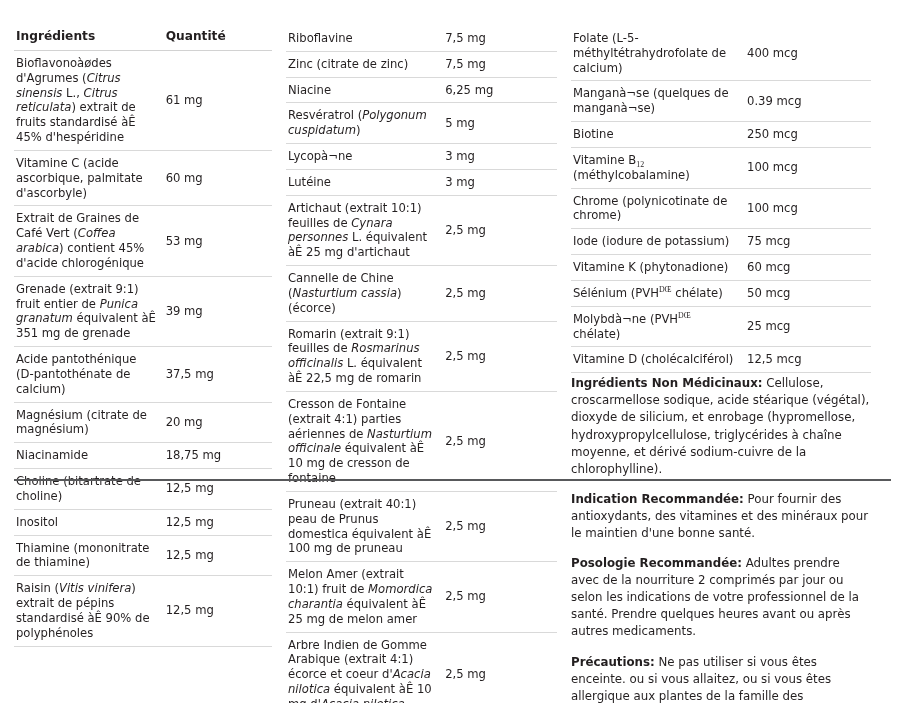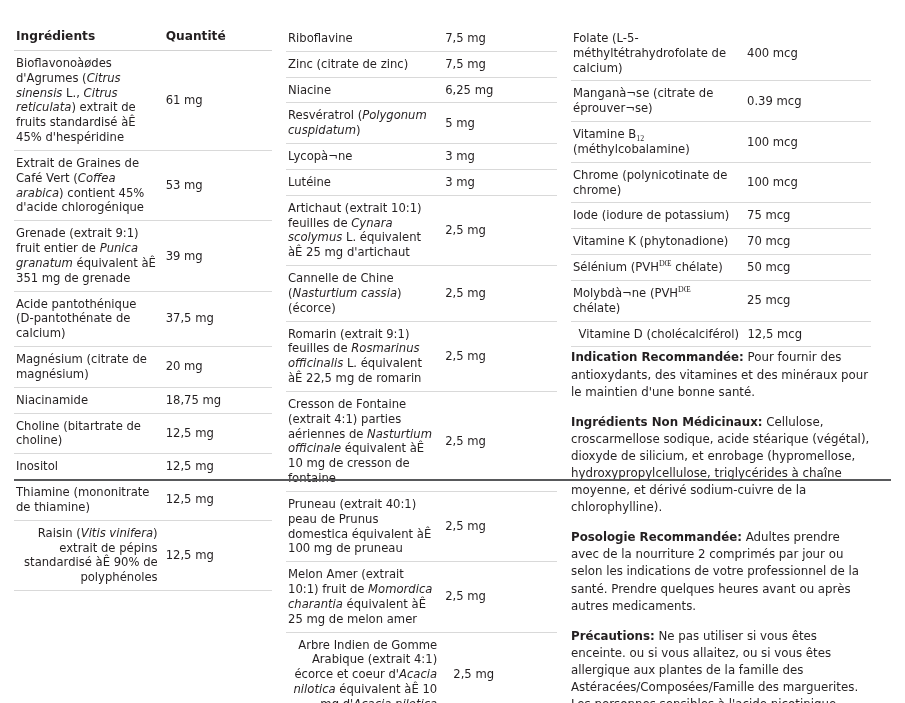--- a/index.html
+++ b/index.html
@@ -55,21 +55,20 @@
   }
   table.facts td {
     vertical-align: middle;
     padding: 5px 6px 5px 2px;
     border-bottom: 1px solid #d9d9d9;
     line-height: 1.28;
     color: #231f20;
   }
   table.facts tr:last-child td {
     border-bottom: 1px solid #d9d9d9;
-    text-align: right;
   }
   td.qty { white-space: nowrap; }
   td.pad { }
   sub, sup {
     font-size: 0.68em;
     line-height: 0;
     font-family: Liberation Serif, serif;
   }
 
   .prose {
@@ -113,20 +112,25 @@
             <th></th>
           </tr>
         </thead>
         <tbody>
             <tr>
               <td class="name">Bioflavonoàødes d'Agrumes (<i>Citrus sinensis</i> L., <i>Citrus reticulata</i>) extrait de fruits standardisé àÊ 45% d'hespéridine</td>
               <td class="qty">61 mg</td>
               <td class="pad"></td>
             </tr>
             <tr>
+              <td class="name">Vitamine C (acide ascorbique, palmitate d'ascorbyle)</td>
+              <td class="qty">60 mg</td>
+              <td class="pad"></td>
+            </tr>
+            <tr>
               <td class="name">Extrait de Graines de Café Vert (<i>Coffea arabica</i>) contient 45% d'acide chlorogénique</td>
               <td class="qty">53 mg</td>
               <td class="pad"></td>
             </tr>
             <tr>
               <td class="name">Grenade (extrait 9:1) fruit entier de <i>Punica granatum</i> équivalent àÊ 351 mg de grenade</td>
               <td class="qty">39 mg</td>
               <td class="pad"></td>
             </tr>
             <tr>
@@ -200,21 +204,21 @@
               <td class="name">Lycopà¬ne</td>
               <td class="qty">3 mg</td>
               <td class="pad"></td>
             </tr>
             <tr>
               <td class="name">Lutéine</td>
               <td class="qty">3 mg</td>
               <td class="pad"></td>
             </tr>
             <tr>
-              <td class="name">Artichaut (extrait 10:1) feuilles de <i>Cynara scolymus</i> L. équivalent àÊ 25 mg d'artichaut</td>
+              <td class="name">Artichaut (extrait 10:1) feuilles de <i>Cynara personnes</i> L. équivalent àÊ 25 mg d'artichaut</td>
               <td class="qty">2,5 mg</td>
               <td class="pad"></td>
             </tr>
             <tr>
               <td class="name">Cannelle de Chine (<i>Nasturtium cassia</i>) (écorce)</td>
               <td class="qty">2,5 mg</td>
               <td class="pad"></td>
             </tr>
             <tr>
               <td class="name">Romarin (extrait 9:1) feuilles de <i>Rosmarinus officinalis</i> L. équivalent àÊ 22,5 mg de romarin</td>
@@ -252,64 +256,69 @@
             <col class="c-qty">
             <col class="c-pad">
           </colgroup>
         <tbody>
             <tr>
               <td class="name">Folate (L-5-méthyltétrahydrofolate de calcium)</td>
               <td class="qty">400 mcg</td>
               <td class="pad"></td>
             </tr>
             <tr>
-              <td class="name">Manganà¬se (citrate de éprouver¬se)</td>
+              <td class="name">Manganà¬se (quelques de manganà¬se)</td>
               <td class="qty">0.39 mcg</td>
+              <td class="pad"></td>
+            </tr>
+            <tr>
+              <td class="name">Biotine</td>
+              <td class="qty">250 mcg</td>
               <td class="pad"></td>
             </tr>
             <tr>
               <td class="name">Vitamine B<sub>12</sub> (méthylcobalamine)</td>
               <td class="qty">100 mcg</td>
               <td class="pad"></td>
             </tr>
             <tr>
               <td class="name">Chrome (polynicotinate de chrome)</td>
               <td class="qty">100 mcg</td>
               <td class="pad"></td>
             </tr>
             <tr>
               <td class="name">Iode (iodure de potassium)</td>
               <td class="qty">75 mcg</td>
               <td class="pad"></td>
             </tr>
             <tr>
               <td class="name">Vitamine K (phytonadione)</td>
-              <td class="qty">70 mcg</td>
+              <td class="qty">60 mcg</td>
               <td class="pad"></td>
             </tr>
             <tr>
               <td class="name">Sélénium (PVH<sup>DŒ</sup> chélate)</td>
               <td class="qty">50 mcg</td>
               <td class="pad"></td>
             </tr>
             <tr>
               <td class="name">Molybdà¬ne (PVH<sup>DŒ</sup> chélate)</td>
               <td class="qty">25 mcg</td>
               <td class="pad"></td>
             </tr>
             <tr>
               <td class="name">Vitamine D (cholécalciférol)</td>
               <td class="qty">12,5 mcg</td>
               <td class="pad"></td>
             </tr>
           </tbody>
       </table>
       <div class="prose-wrap">
+          <p class="prose"><span class="lead">Ingrédients Non Médicinaux:</span><span> Cellulose, croscarmellose sodique, acide stéarique (végétal), dioxyde de silicium, et enrobage (hypromellose, hydroxypropylcellulose, triglycérides à chaîne moyenne, et dérivé sodium-cuivre de la chlorophylline).</span></p>
           <p class="prose"><span class="lead">Indication Recommandée:</span><span> Pour fournir des antioxydants, des vitamines et des minéraux pour le maintien d'une bonne santé.</span></p>
-          <p class="prose"><span class="lead">Ingrédients Non Médicinaux:</span><span> Cellulose, croscarmellose sodique, acide stéarique (végétal), dioxyde de silicium, et enrobage (hypromellose, hydroxypropylcellulose, triglycérides à chaîne moyenne, et dérivé sodium-cuivre de la chlorophylline).</span></p>
           <p class="prose"><span class="lead">Posologie Recommandée:</span><span> Adultes prendre avec de la nourriture 2 comprimés par jour ou selon les indications de votre professionnel de la santé. Prendre quelques heures avant ou après autres medicaments.</span></p>
           <p class="prose"><span class="lead">Précautions:</span><span> Ne pas utiliser si vous êtes enceinte. ou si vous allaitez, ou si vous êtes allergique aux plantes de la famille des Astéracées/Composées/Famille des marguerites. Les personnes sensibles à l'acide nicotinique peuvent éprouver des rougeurs diffuses de la peau généralement de nature bénigne et transitoire. Consulter un professionnel de la santé avant d'utiliser si vous prenez des médicaments, ou des</span></p>
         </div>
     </div>
 
   </div>
 
   <div class="bottom-rule"></div>
 
 </div>

